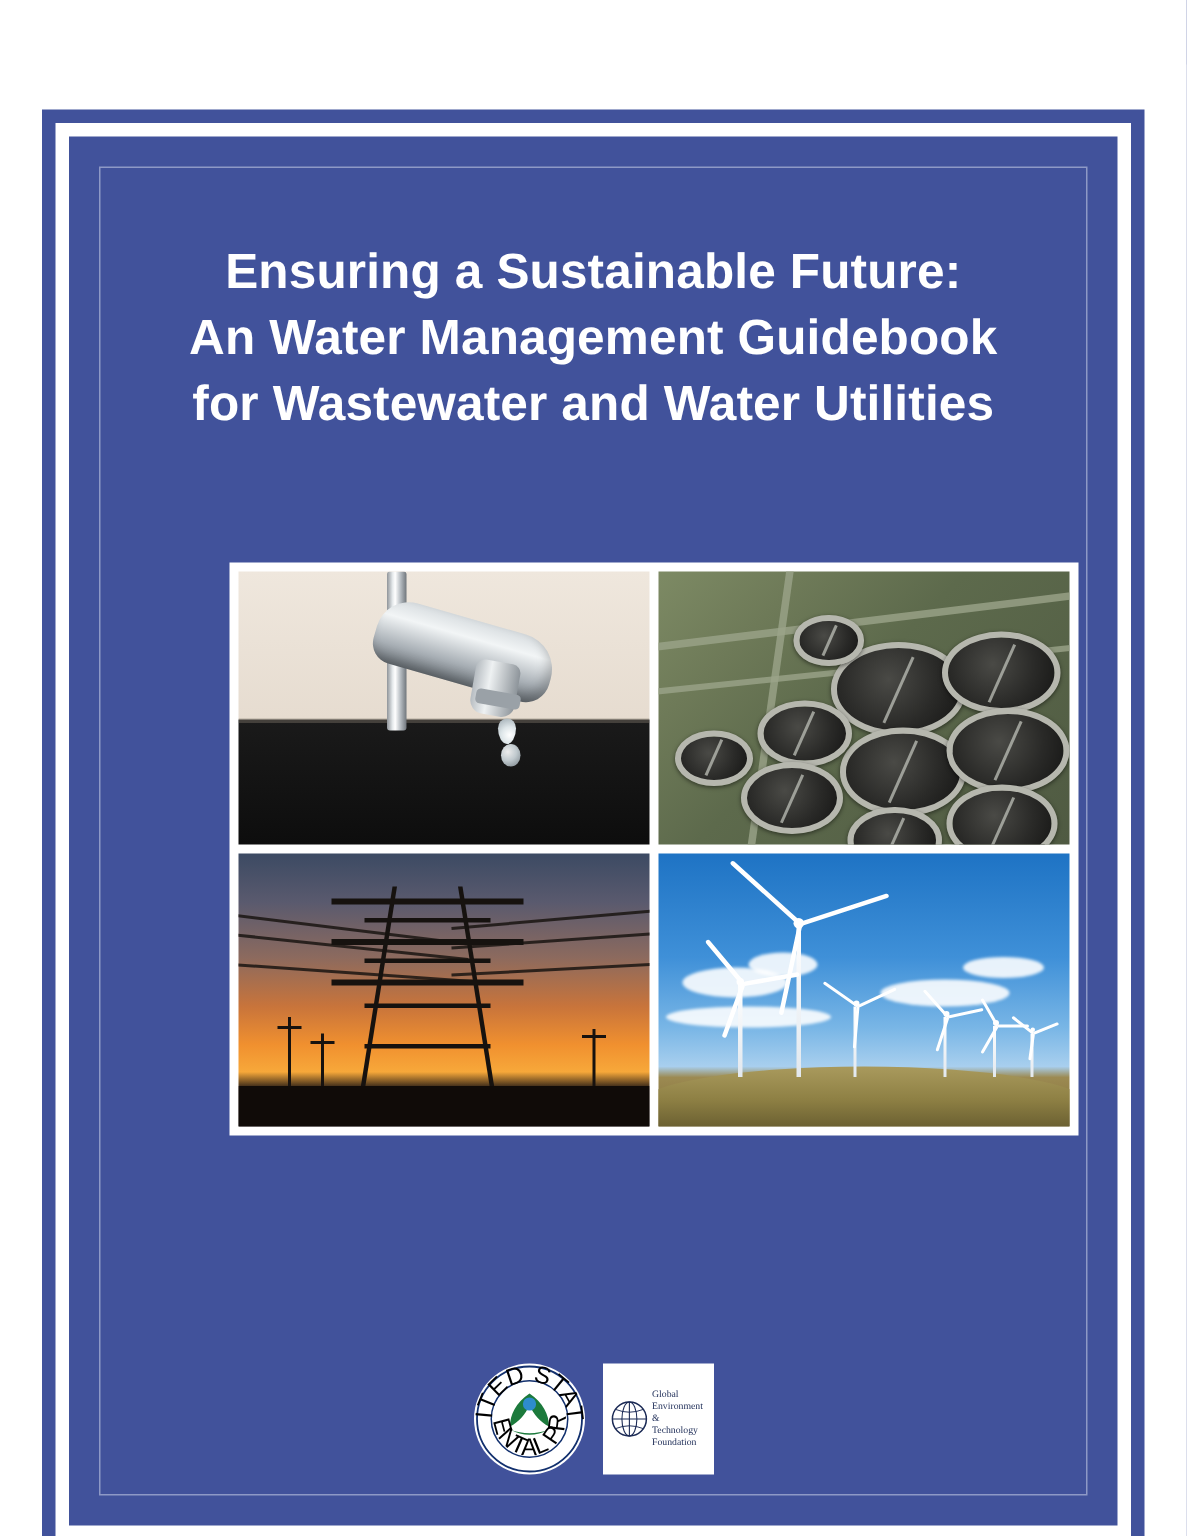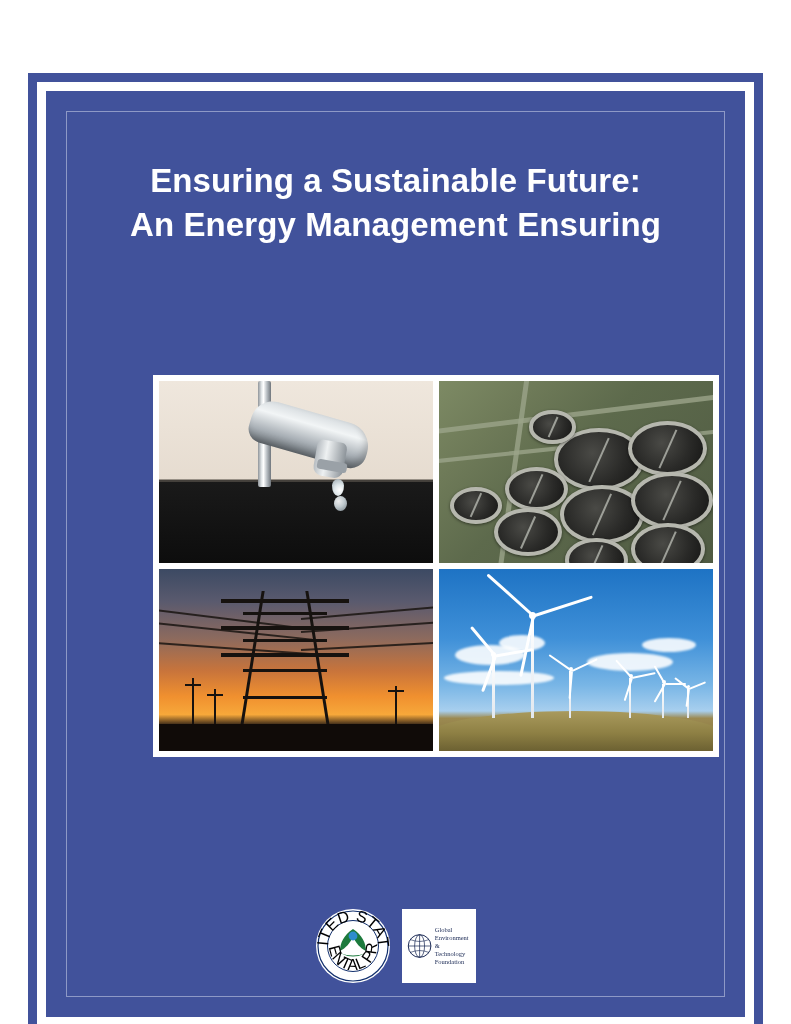--- a/index.html
+++ b/index.html
@@ -367,21 +367,22 @@
 <body>
 
 <div class="page">
   <div class="outer-border"></div>
 
   <div class="cover">
     <div class="inner-hairline"></div>
 
     <div class="title-block">
       <div class="title-line">Ensuring a Sustainable Future:</div>
-      <div class="title-line">An Energy Management Ensuring</div>
+      <div class="title-line">An Water Management Guidebook</div>
+      <div class="title-line">for Wastewater and Water Utilities</div>
     </div>
 
     <div class="photo-grid">
 
       <div class="photo ph-faucet">
         <div class="counter-line"></div>
         <div class="faucet-pipe"></div>
         <div class="faucet-head"></div>
         <div class="faucet-spout"></div>
         <div class="faucet-aer"></div>

